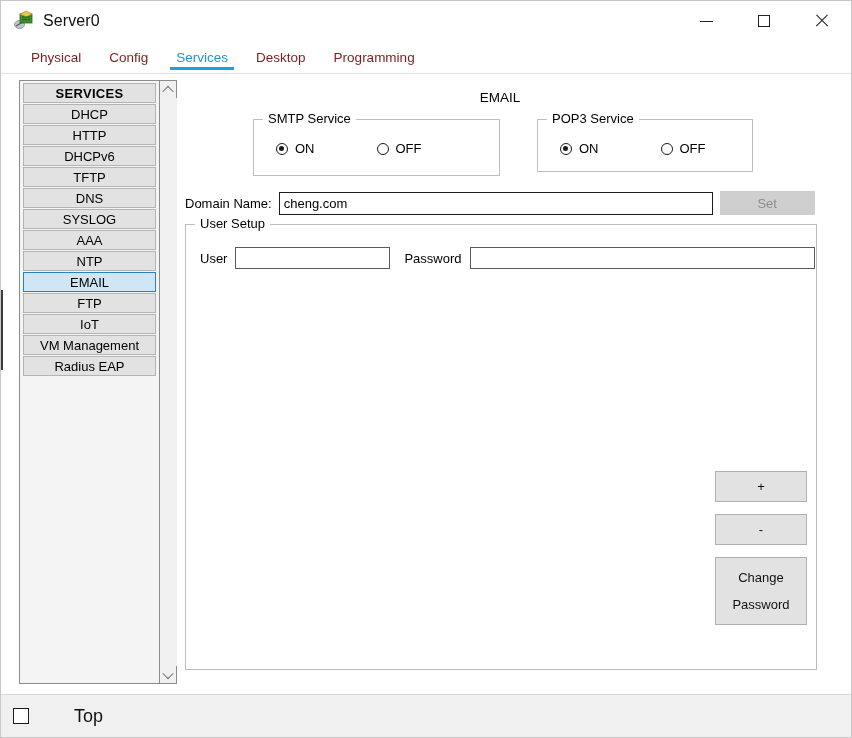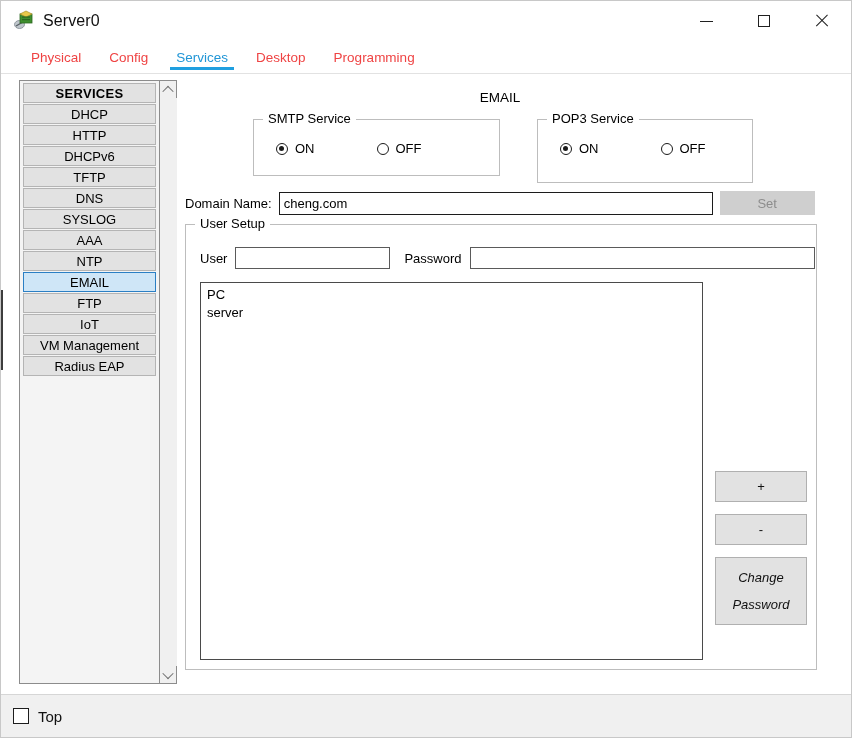--- a/index.html
+++ b/index.html
@@ -96,21 +96,21 @@
     align-items: stretch;
     padding-left: 16px;
     border-bottom: 1px solid #e2e2e2;
     position: relative;
   }
   .tab {
     padding: 0 14px;
     display: flex;
     align-items: center;
     font-size: 13.5px;
-    color: #ef4444;
+    color: #7f1d1d;
     cursor: default;
     position: relative;
     white-space: nowrap;
   }
   .tab.active {
     color: #2196d6;
   }
   .tab.active::after {
     content: "";
     position: absolute;
@@ -238,21 +238,21 @@
     top: -9px;
     left: 9px;
     background: #ffffff;
     padding: 0 5px;
     font-size: 13px;
     color: #000;
     white-space: nowrap;
   }
 
   #smtp-group { left: 68px;  top: 45px; width: 247px; height: 57px; }
-  #pop3-group { left: 352px; top: 45px; width: 216px; height: 64px; }
+  #pop3-group { left: 352px; top: 45px; width: 216px; height: 53px; }
 
   .radio-row {
     position: absolute;
     top: 21px;
     left: 0; right: 0;
     display: flex;
     align-items: flex-start;
   }
   .radio-item {
     display: flex;
@@ -402,21 +402,20 @@
     align-items: center;
     justify-content: center;
   }
   #btn-add    { height: 31px; margin-bottom: 12px; }
   #btn-remove { height: 31px; margin-bottom: 12px; }
   #btn-chpass {
     height: 68px;
     flex-direction: column;
     justify-content: space-around;
     padding: 6px 0;
-    font-style: italic;
   }
   #btn-chpass span { line-height: 18px; }
 
   
   #statusbar {
     height: 42px;
     min-height: 42px;
     background: #f0f0f0;
     border-top: 1px solid #d6d6d6;
     display: flex;
@@ -425,21 +424,21 @@
   }
   #top-check {
     width: 16px; height: 16px;
     border: 1.5px solid #1d1d1d;
     box-sizing: border-box;
     background: #ffffff;
     margin-right: 9px;
     cursor: default;
     flex: 0 0 auto;
   }
-  #top-label { font-size: 15px; color: #111; }
+  #top-label { font-size: 18px; color: #111; margin-left: 36px; }
 </style>
 </head>
 <body>
 
 <div id="window">
 
   <div id="titlebar">
     <div id="app-icon">
       <svg width="22" height="22" viewBox="0 0 22 22">
         <ellipse cx="6.5" cy="14.5" rx="5" ry="4" fill="#bfc6cc" stroke="#7d868e" stroke-width="0.8"></ellipse>
@@ -546,24 +545,20 @@
       <div class="groupbox" id="user-setup">
         <div class="group-legend">User Setup</div>
 
         <div id="user-row">
           <span id="user-label">User</span>
           <input id="user-input" type="text" value="" style="">
           <span id="pass-label">Password</span>
           <input id="pass-input" type="text" value="" style="">
         </div>
 
-        <div id="user-list">
-          <div class="user-item">PC</div>
-          <div class="user-item">server</div>
-        </div>
 
         <div id="btn-col">
           <div class="sidebtn" id="btn-add">+</div>
           <div class="sidebtn" id="btn-remove">-</div>
           <div class="sidebtn" id="btn-chpass">
             <span>Change</span>
             <span>Password</span>
           </div>
         </div>
       </div>

